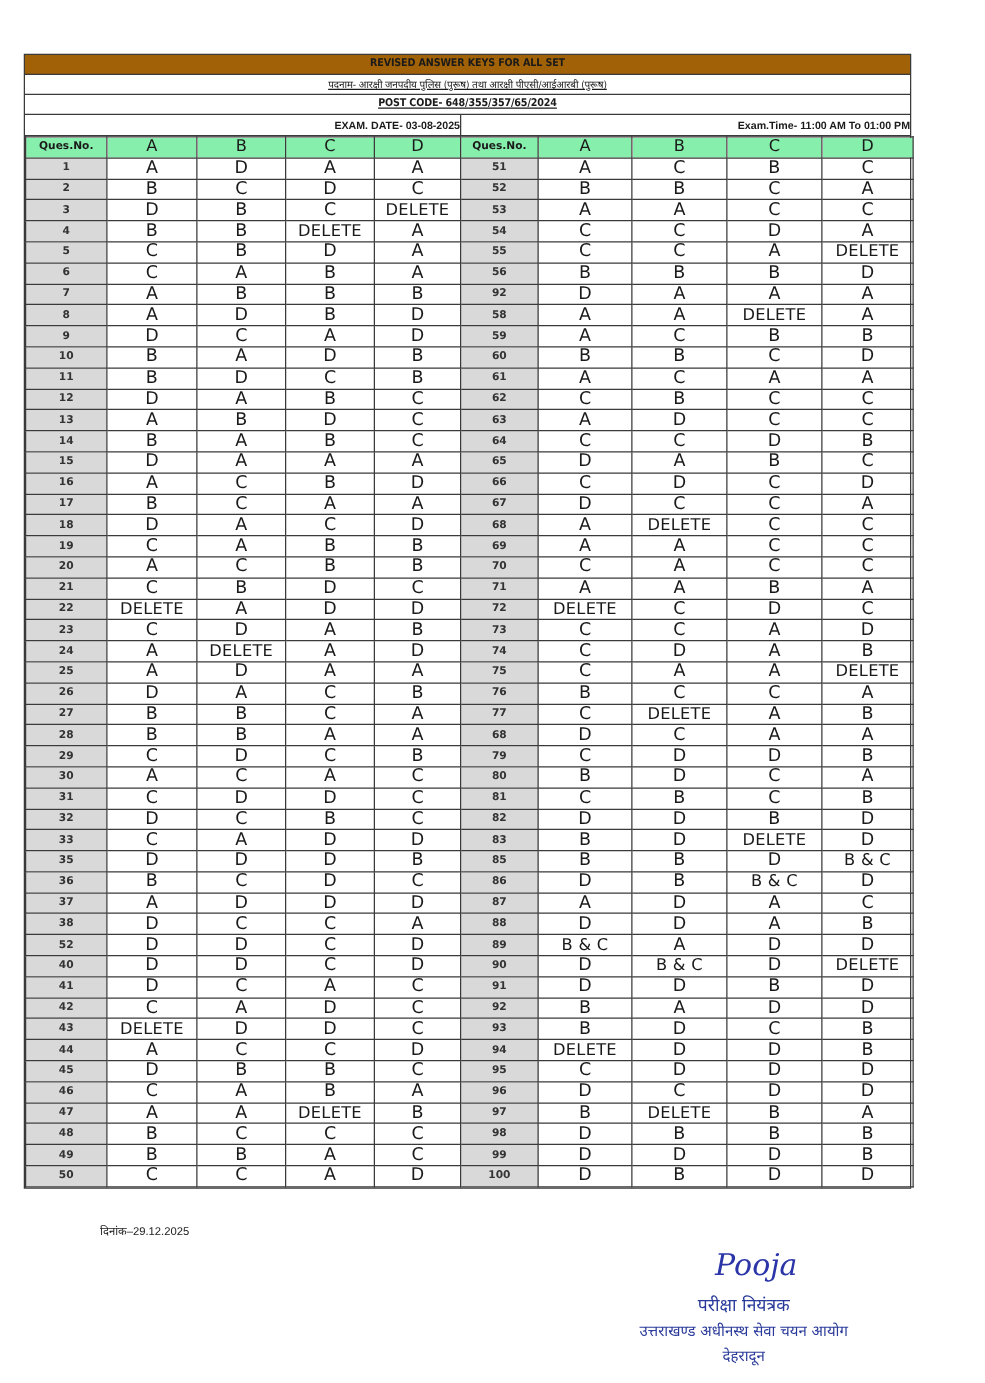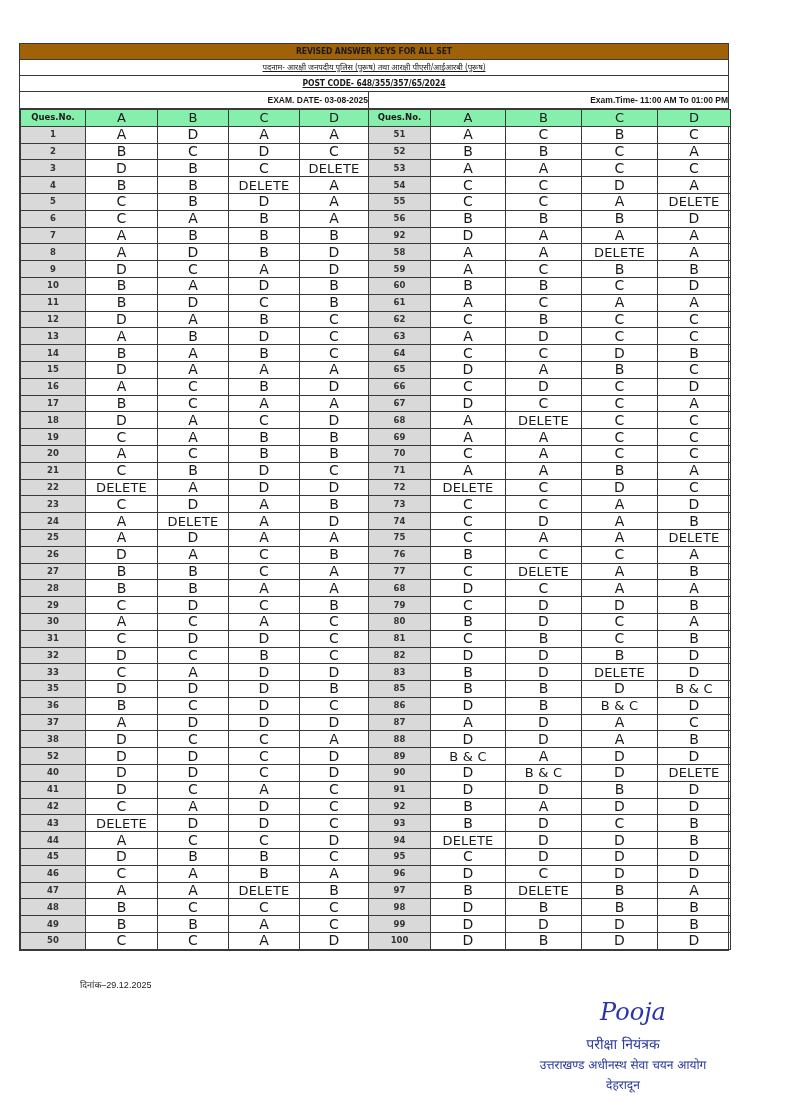--- a/index.html
+++ b/index.html
@@ -31,21 +31,21 @@
   }
   th { background:#86efac; font-size:13px; }
   th.q { font-size:8.5px; font-weight:bold; }
   td.q { background:#d9d9d9; font-size:8.5px; font-weight:bold; color:#333; }
   td.del { font-size:13px; letter-spacing:0.2px; }
   .date {
     position:absolute; left:80px; top:978px; font-size:9px; color:#222;
     font-family:Liberation Sans, sans-serif;
   }
   .sig {
-    position:absolute; left:508px; top:998px; width:230px; text-align:center; color:#2a3a9a;
+    position:absolute; left:480px; top:998px; width:230px; text-align:center; color:#2a3a9a;
     font-family:"DejaVu Sans", sans-serif;
   }
   .sig .mark { font-family:"DejaVu Serif", serif; font-style:italic; font-size:24px; color:#2b35a8; height:32px; margin-left:20px; }
   .sig .l1 { font-size:14px; margin-top:4px; }
   .sig .l2 { font-size:12px; margin-top:3px; }
   .sig .l3 { font-size:12px; margin-top:3px; }
 </style>
 </head>
 <body>
 

